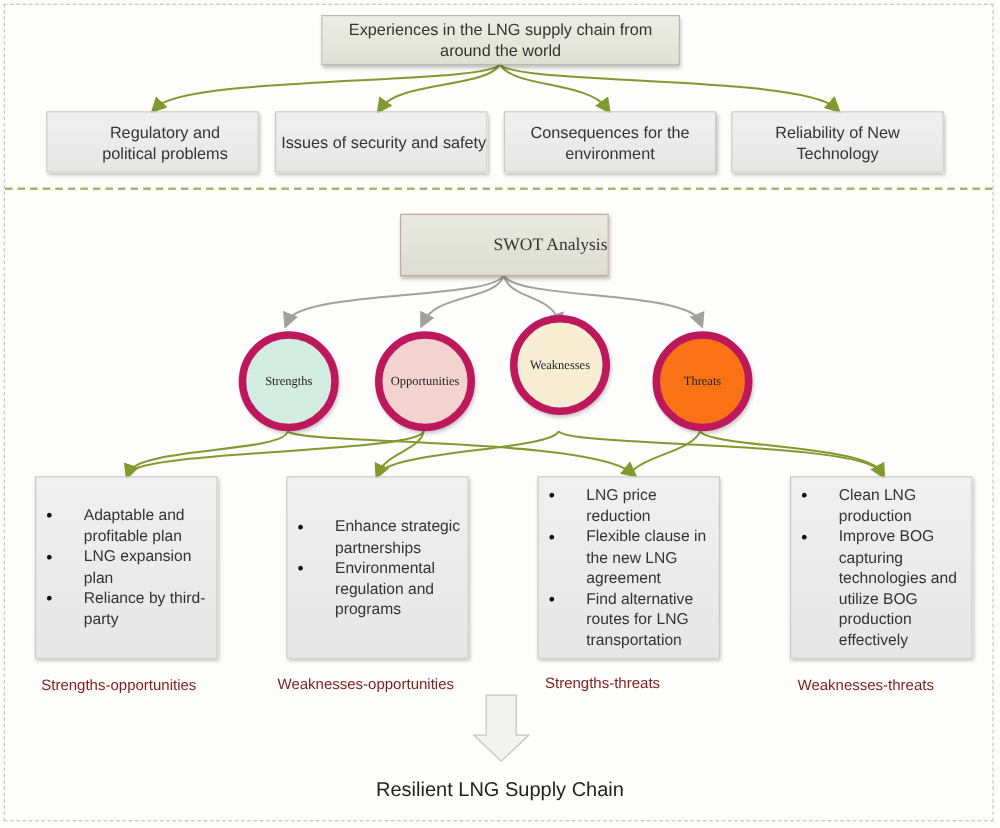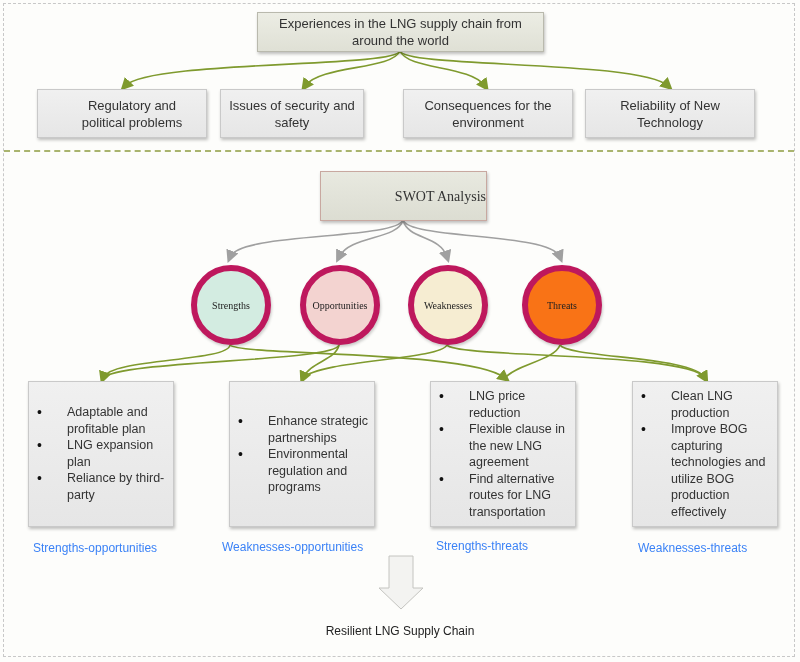--- a/index.html
+++ b/index.html
@@ -7,22 +7,22 @@
   .frame { position:absolute; left:3px; top:3px; width:792px; height:654px; border:1px dashed #c8c8c8; box-sizing:border-box; }
   .divider { position:absolute; left:4px; top:150px; width:790px; border-top:2px dashed #a9b46e; }
   .box { position:absolute; background:linear-gradient(#f0f0f0,#e6e6e6); border:1px solid #c9c9c9; box-shadow:1px 2px 3px rgba(0,0,0,0.25); box-sizing:border-box; display:flex; align-items:center; justify-content:flex-end; text-align:center; font-size:13px; line-height:17px; color:#333; }
   .top-box { background:linear-gradient(#ecede4,#dfe0d5); border:1px solid #b9b9ad; font-size:13px; }
   .swot-box { background:linear-gradient(#e8e9e0,#dcddd2); border:1px solid #c8a8a0; font-family:"Liberation Serif", serif; font-size:14px; }
   .circle { position:absolute; width:80px; height:80px; border-radius:50%; border:6px solid #be185d; box-shadow:1px 2px 3px rgba(0,0,0,0.2); display:flex; align-items:center; justify-content:center; font-family:"Liberation Serif", serif; font-size:10px; color:#222; box-sizing:border-box; }
   .list-box { align-items:flex-start; justify-content:flex-start; text-align:left; }
   .list-box ul { margin:0; padding:0 0 0 38px; list-style:none; }
   .list-box li { position:relative; font-size:12.5px; line-height:16.5px; color:#333; }
   .list-box li::before { content:"\2022"; position:absolute; left:-30px; top:0; font-size:14px; color:#111; }
-  .caption { position:absolute; font-size:12px; color:#3b82f6; white-space:nowrap; }
-  .result { position:absolute; left:0; width:800px; top:624px; text-align:center; font-size:12px; color:#222; }
+  .caption { position:absolute; font-size:12px; color:#7f1d1d; white-space:nowrap; }
+  .result { position:absolute; left:0; width:800px; top:624px; text-align:center; font-size:16px; color:#222; }
   svg.conn { position:absolute; left:0; top:0; }
 </style>
 </head>
 <body>
 
 <div class="frame"></div>
 
 <svg class="conn" width="800" height="662">
   <defs>
     <marker id="ag" markerWidth="8" markerHeight="8" refX="4" refY="4" orient="auto">
@@ -56,21 +56,21 @@
   </g>
 </svg>
 
 <div class="box top-box" style="left:257px; top:12px; width:287px; height:40px;">
   <span>Experiences in the LNG supply chain from around the world</span>
 </div>
 
 <div class="box" style="left:37px; top:89px; width:170px; height:49px;padding-left:20px;">
   <span style="padding:0 14px;">Regulatory and political problems</span>
 </div>
-<div class="box" style="left:220px; top:89px; width:144px; height:49px;">
+<div class="box" style="left:220px; top:89px; width:170px; height:49px;">
   <span>Issues of security and safety</span>
 </div>
 <div class="box" style="left:403px; top:89px; width:170px; height:49px;">
   <span style="padding:0 12px;">Consequences for the environment</span>
 </div>
 <div class="box" style="left:585px; top:89px; width:170px; height:49px;">
   <span style="padding:0 22px;">Reliability of New Technology</span>
 </div>
 
 <div class="divider"></div>
@@ -78,21 +78,21 @@
 <div class="box swot-box" style="left:320px; top:171px; width:167px; height:50px;">
   <span>SWOT Analysis</span>
 </div>
 
 <div class="circle" style="left:191px; top:265px; background:#d3ece1;">
   <span>Strengths</span>
 </div>
 <div class="circle" style="left:300px; top:265px; background:#f3d3d0;">
   <span>Opportunities</span>
 </div>
-<div class="circle" style="left:408px; top:265px; background:#f6edd2;">
+<div class="circle" style="left:408px; top:252px; background:#f6edd2;">
   <span>Weaknesses</span>
 </div>
 <div class="circle" style="left:522px; top:265px; background:#f97316;text-align:center;">
   <span>Threats</span>
 </div>
 
 <div class="box list-box" style="left:28px; top:381px; width:146px; height:146px; padding-top:22px;">
   <ul>
     <li>Adaptable and profitable plan</li>
     <li>LNG expansion plan</li>

